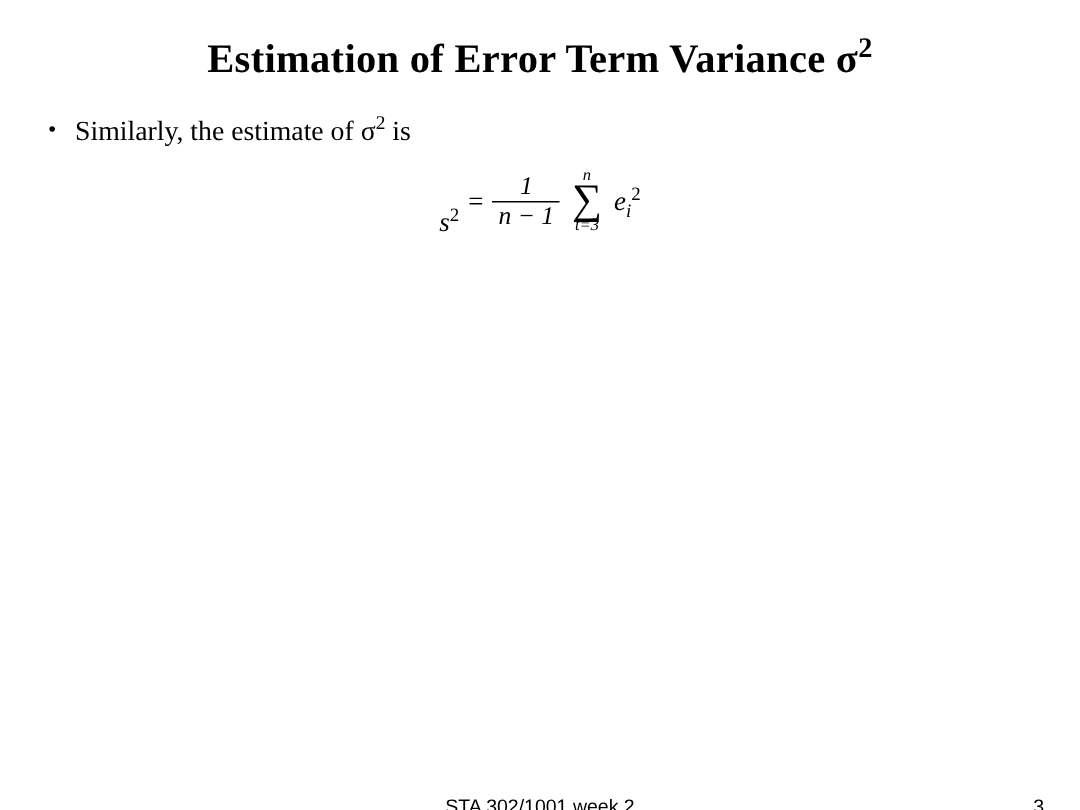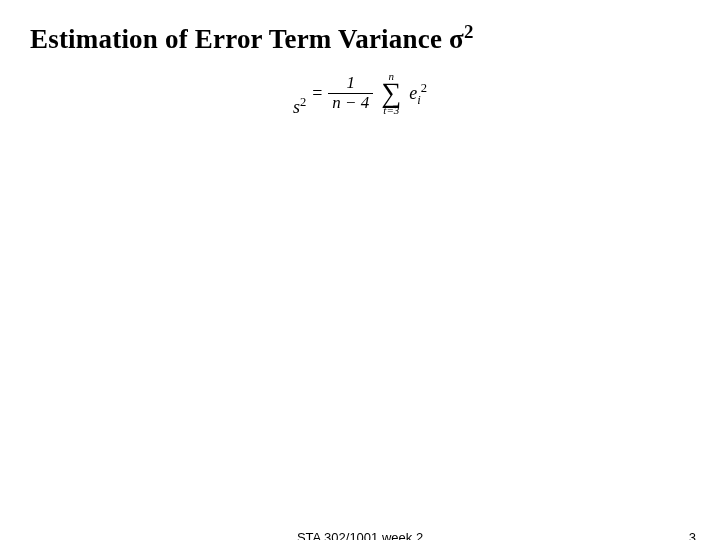--- a/index.html
+++ b/index.html
@@ -13,21 +13,21 @@
     overflow: hidden;
   }
   .slide {
     position: relative;
     width: 720px;
     height: 540px;
     box-sizing: border-box;
     padding: 18px 30px 0 30px;
   }
   .title {
-    text-align: left;
+    text-align: center;
     font-weight: bold;
     font-size: 27px;
     margin-top: 6px;
     margin-bottom: 22px;
     letter-spacing: 0.2px;
   }
   ul.bullets {
     list-style: none;
     padding: 0;
     margin: 0;
@@ -103,29 +103,30 @@
   .ei { font-style: italic; font-size: 18px; text-align: right; }
 </style>
 </head>
 <body>
 
 <div class="slide">
 
   <div class="title">Estimation of Error Term Variance σ<sup>2</sup></div>
 
   <ul class="bullets">
+    <li>Similarly, the estimate of σ<sup>2</sup> is</li>
   </ul>
 
   <div class="formula-wrap">
     <span class="eqline">
       <span class="s2">s<sup style="font-style:normal">2</sup></span>
       <span class="eq">=</span>
       <span class="frac">
         <span class="num">1</span>
-        <span class="den">n − 4</span>
+        <span class="den">n − 1</span>
       </span>
       <span class="sigma-block">
         <span class="top">n</span>
         <span class="sym">∑</span>
         <span class="bot">t=3</span>
       </span>
       <span class="ei">e<sub>i</sub><sup style="font-style:normal">2</sup></span>
     </span>
   </div>
 

